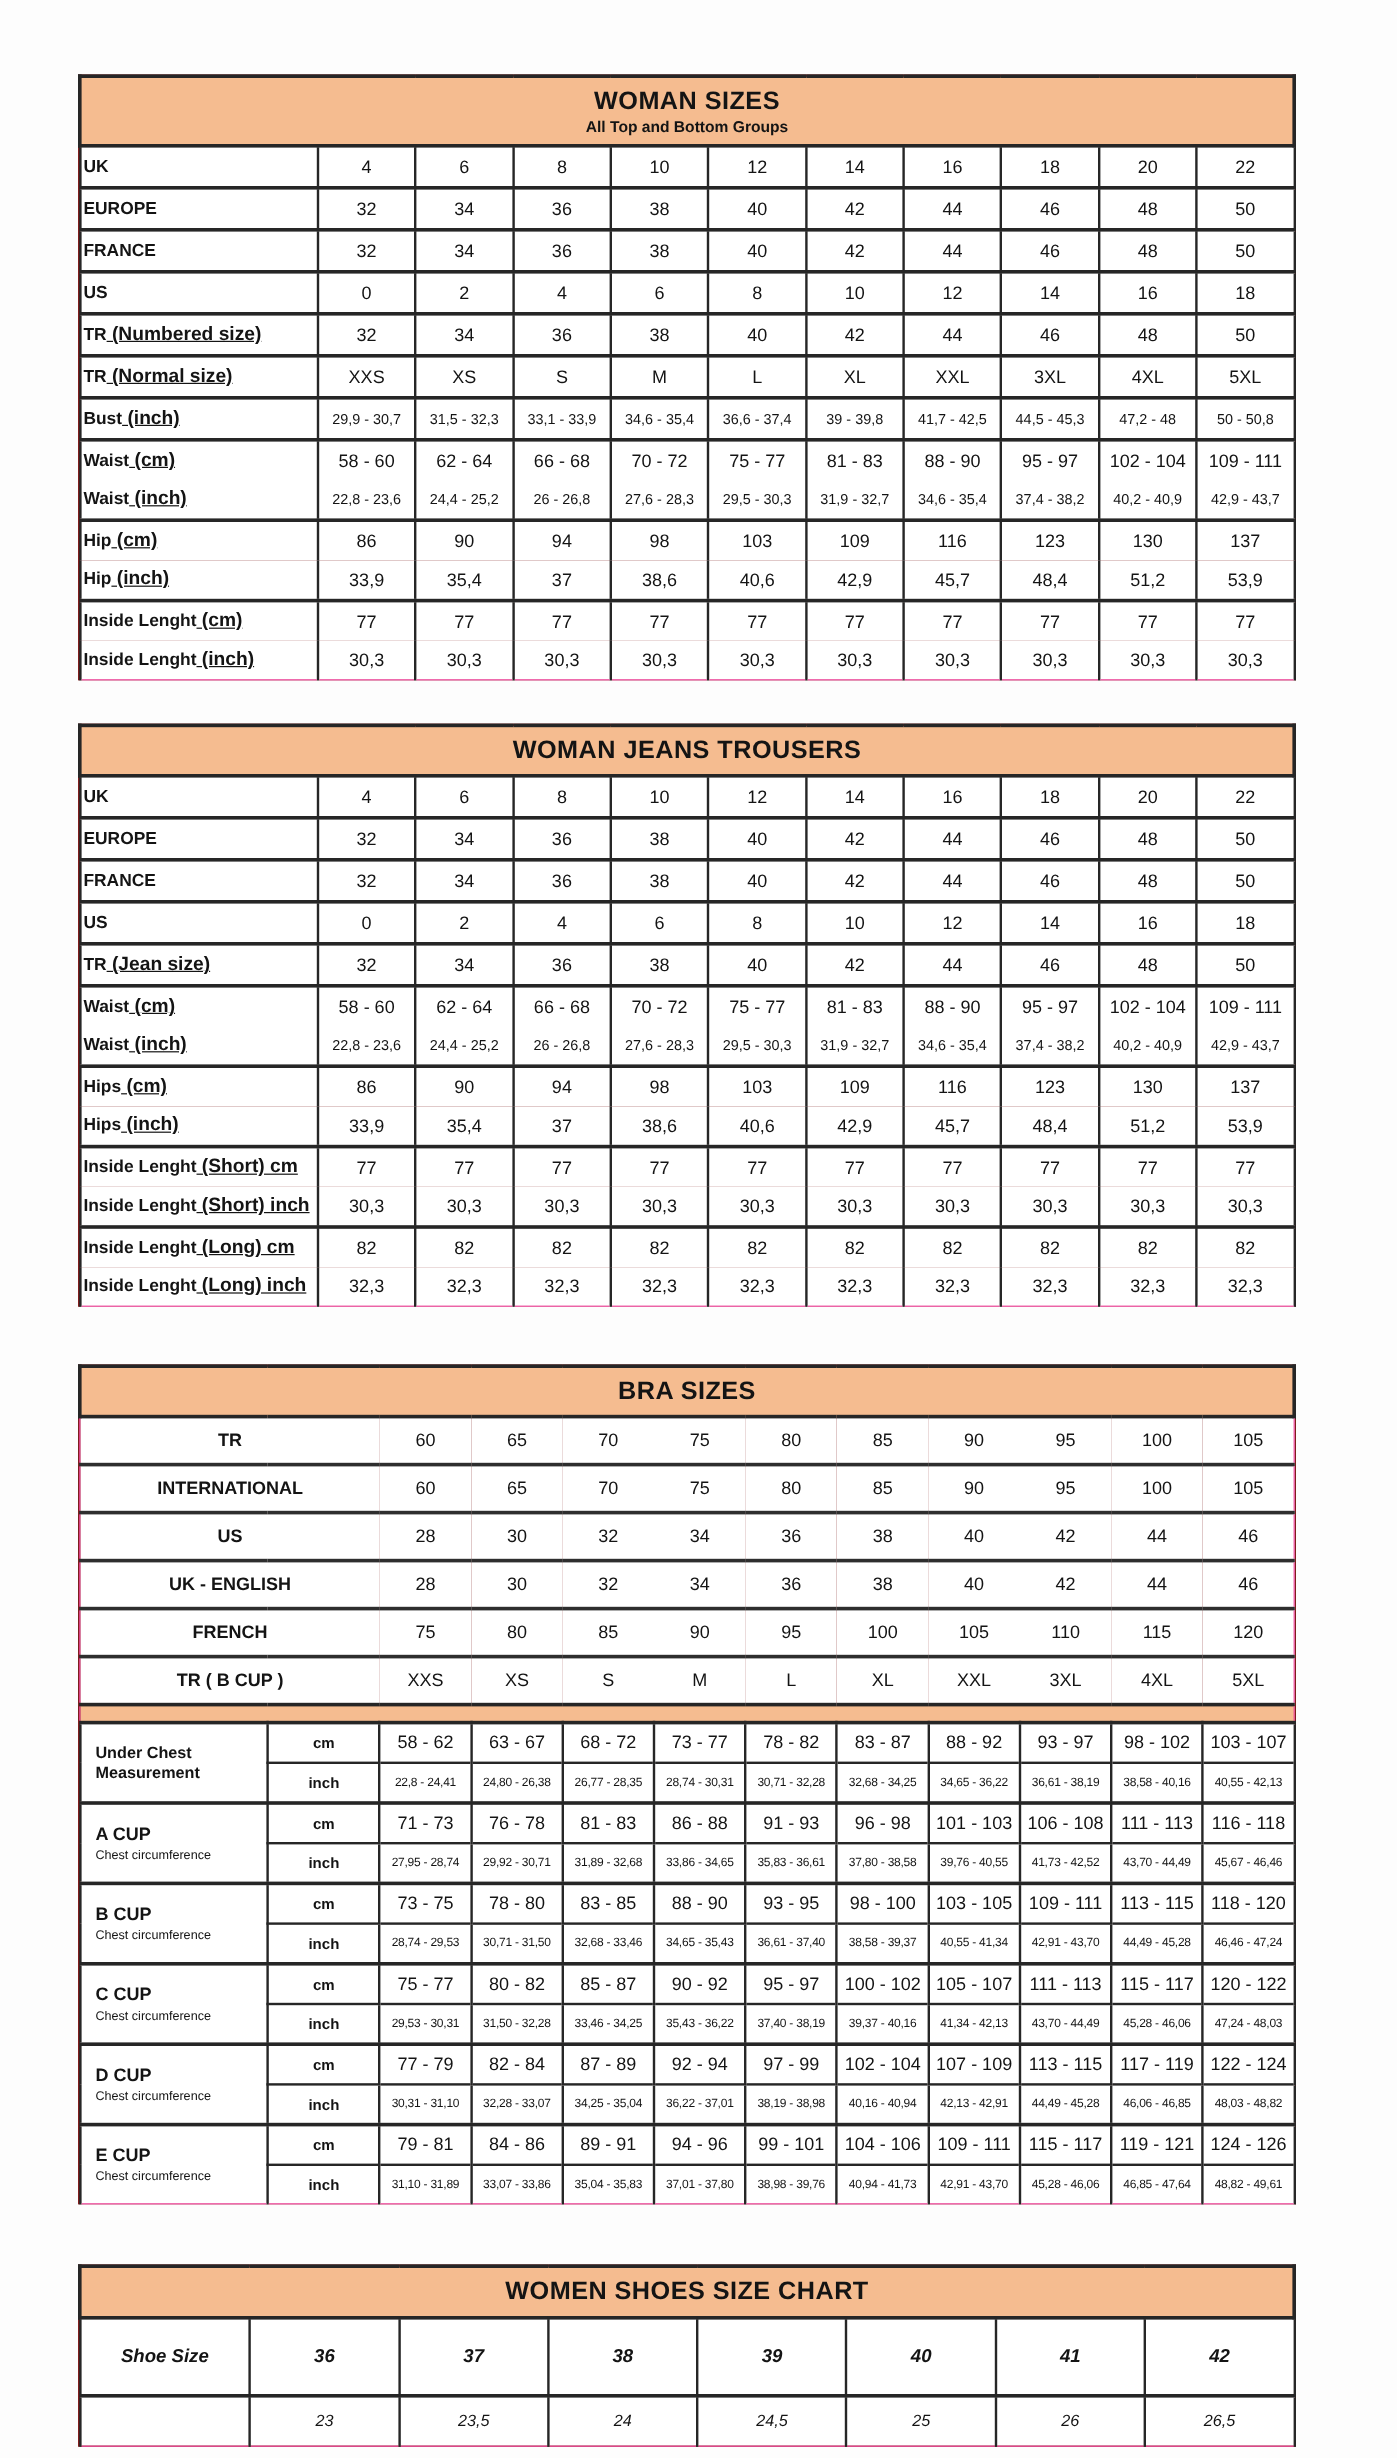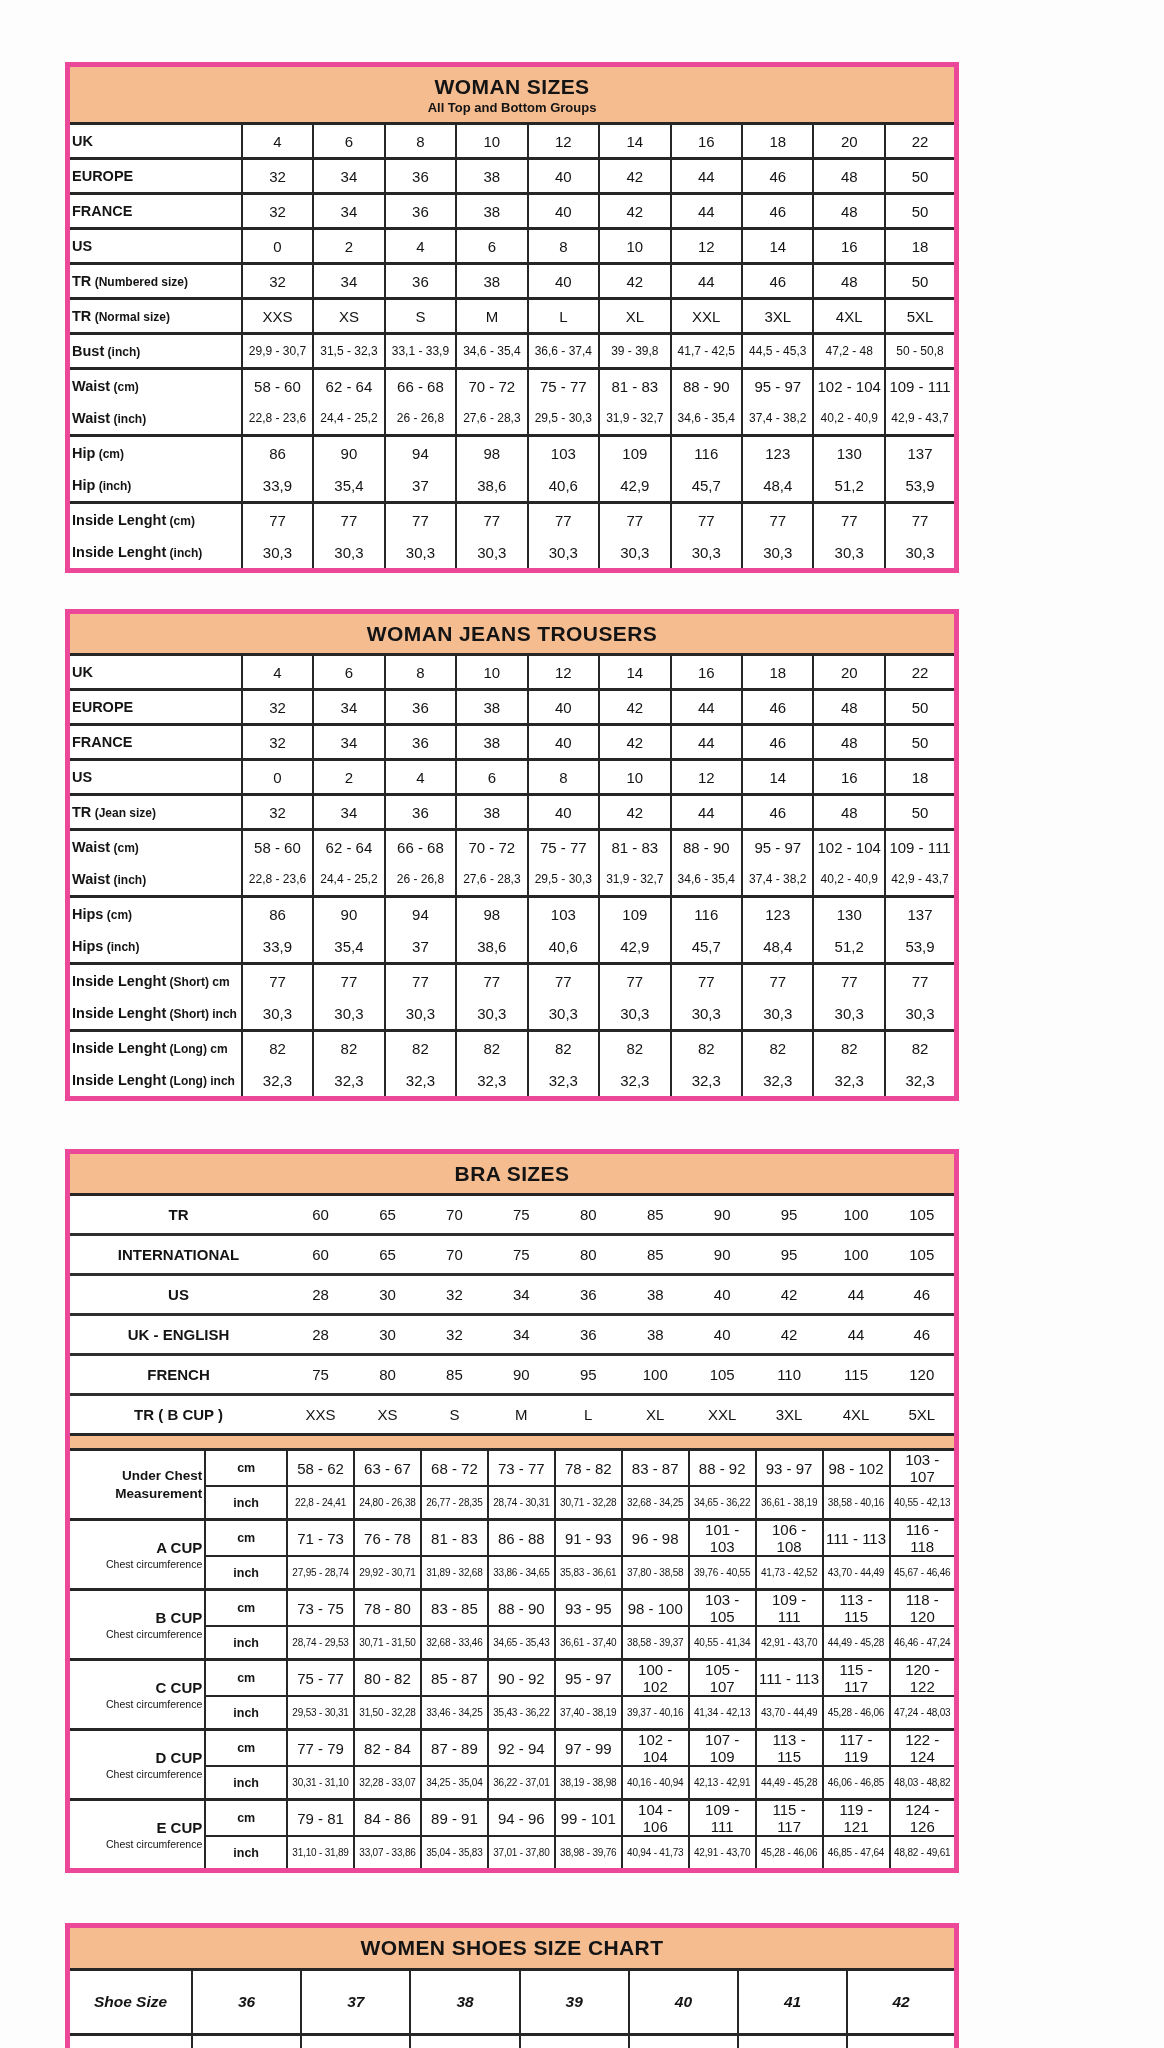--- a/index.html
+++ b/index.html
@@ -3,53 +3,53 @@
 <meta charset="utf-8">
 <style>
   html,body{margin:0;padding:0;}
   body{
     width:1164px;height:2048px;background:#fdfdfd;color:#141414;
     font-family:"Liberation Sans", sans-serif;
     -webkit-font-smoothing:antialiased;
   }
   .page{padding:62px 65px 0 65px;}
   table.tbl{
-    width:894px;border-collapse:collapse;table-layout:fixed;
-    background:#3b82f6;border:5px solid #ec4899;
+    width:1015px;border-collapse:collapse;table-layout:fixed;
+    background:#7f1d1d;border:1px solid #ec4899;
   }
   .mb1{margin-bottom:36px;} .mb2{margin-bottom:48px;} .mb3{margin-bottom:50px;}
   th.band{
     background:var(--accent,#f5bc90);
     border:3px solid #262626;
     text-align:center;padding:8px 0 7px 0;
   }
   .band-title{font-size:21px;font-weight:bold;letter-spacing:.4px;line-height:1.15;}
   .band-sub{font-size:13px;font-weight:bold;margin-top:1px;}
   
   .sz td{
     border-left:2px solid #262626;border-right:2px solid #262626;
     border-top:none;border-bottom:none;
     height:32px;text-align:center;font-size:15px;padding:0 2px;
     background:#fff;
   }
   tbody.grp{border-top:3px solid #262626;}
   td.lbl{text-align:left;font-weight:bold;font-size:14.5px;white-space:nowrap;}
-  .lbl .note{font-size:12px;}
+  .lbl .note{font-size:16px;text-decoration:underline;}
   td.val.sm{font-size:12px;}
   
   .bra td{height:31px;text-align:center;font-size:15px;padding:0 2px;background:#fff;}
   tbody.bru{border-top:3px solid #2e2e2e;}
   tbody.bru td{border:none;height:37px;}
   tbody.bru td.lbl{font-size:15px;}
   tbody.sepb{border-top:3px solid #262626;border-bottom:3px solid #262626;}
   tbody.sepb td{background:var(--accent,#f5bc90);height:12px;padding:0;border:none;}
   tbody.cup{border-top:3px solid #262626;}
   tbody.cup td{border-left:2px solid #262626;border-right:2px solid #262626;}
   tbody.cup tr.r2 td{border-top:2px solid #262626;}
-  tbody.cup td.cuplbl{border-top:none;text-align:right;padding-left:12px;vertical-align:middle;}
+  tbody.cup td.cuplbl{border-top:none;text-align:left;padding-left:12px;vertical-align:middle;}
   .cupname{font-weight:bold;font-size:15px;line-height:1.1;}
   .cupsub{font-size:10.5px;margin-top:2px;}
   .ucname{font-weight:bold;font-size:13.5px;line-height:1.3;}
   td.unit{font-weight:bold;font-size:12.5px;}
   td.val.sm2{font-size:10px;letter-spacing:-.2px;}
   
   .shoes td{
     border-left:2px solid #262626;border-right:2px solid #262626;
     text-align:center;background:#fff;font-style:italic;
   }

